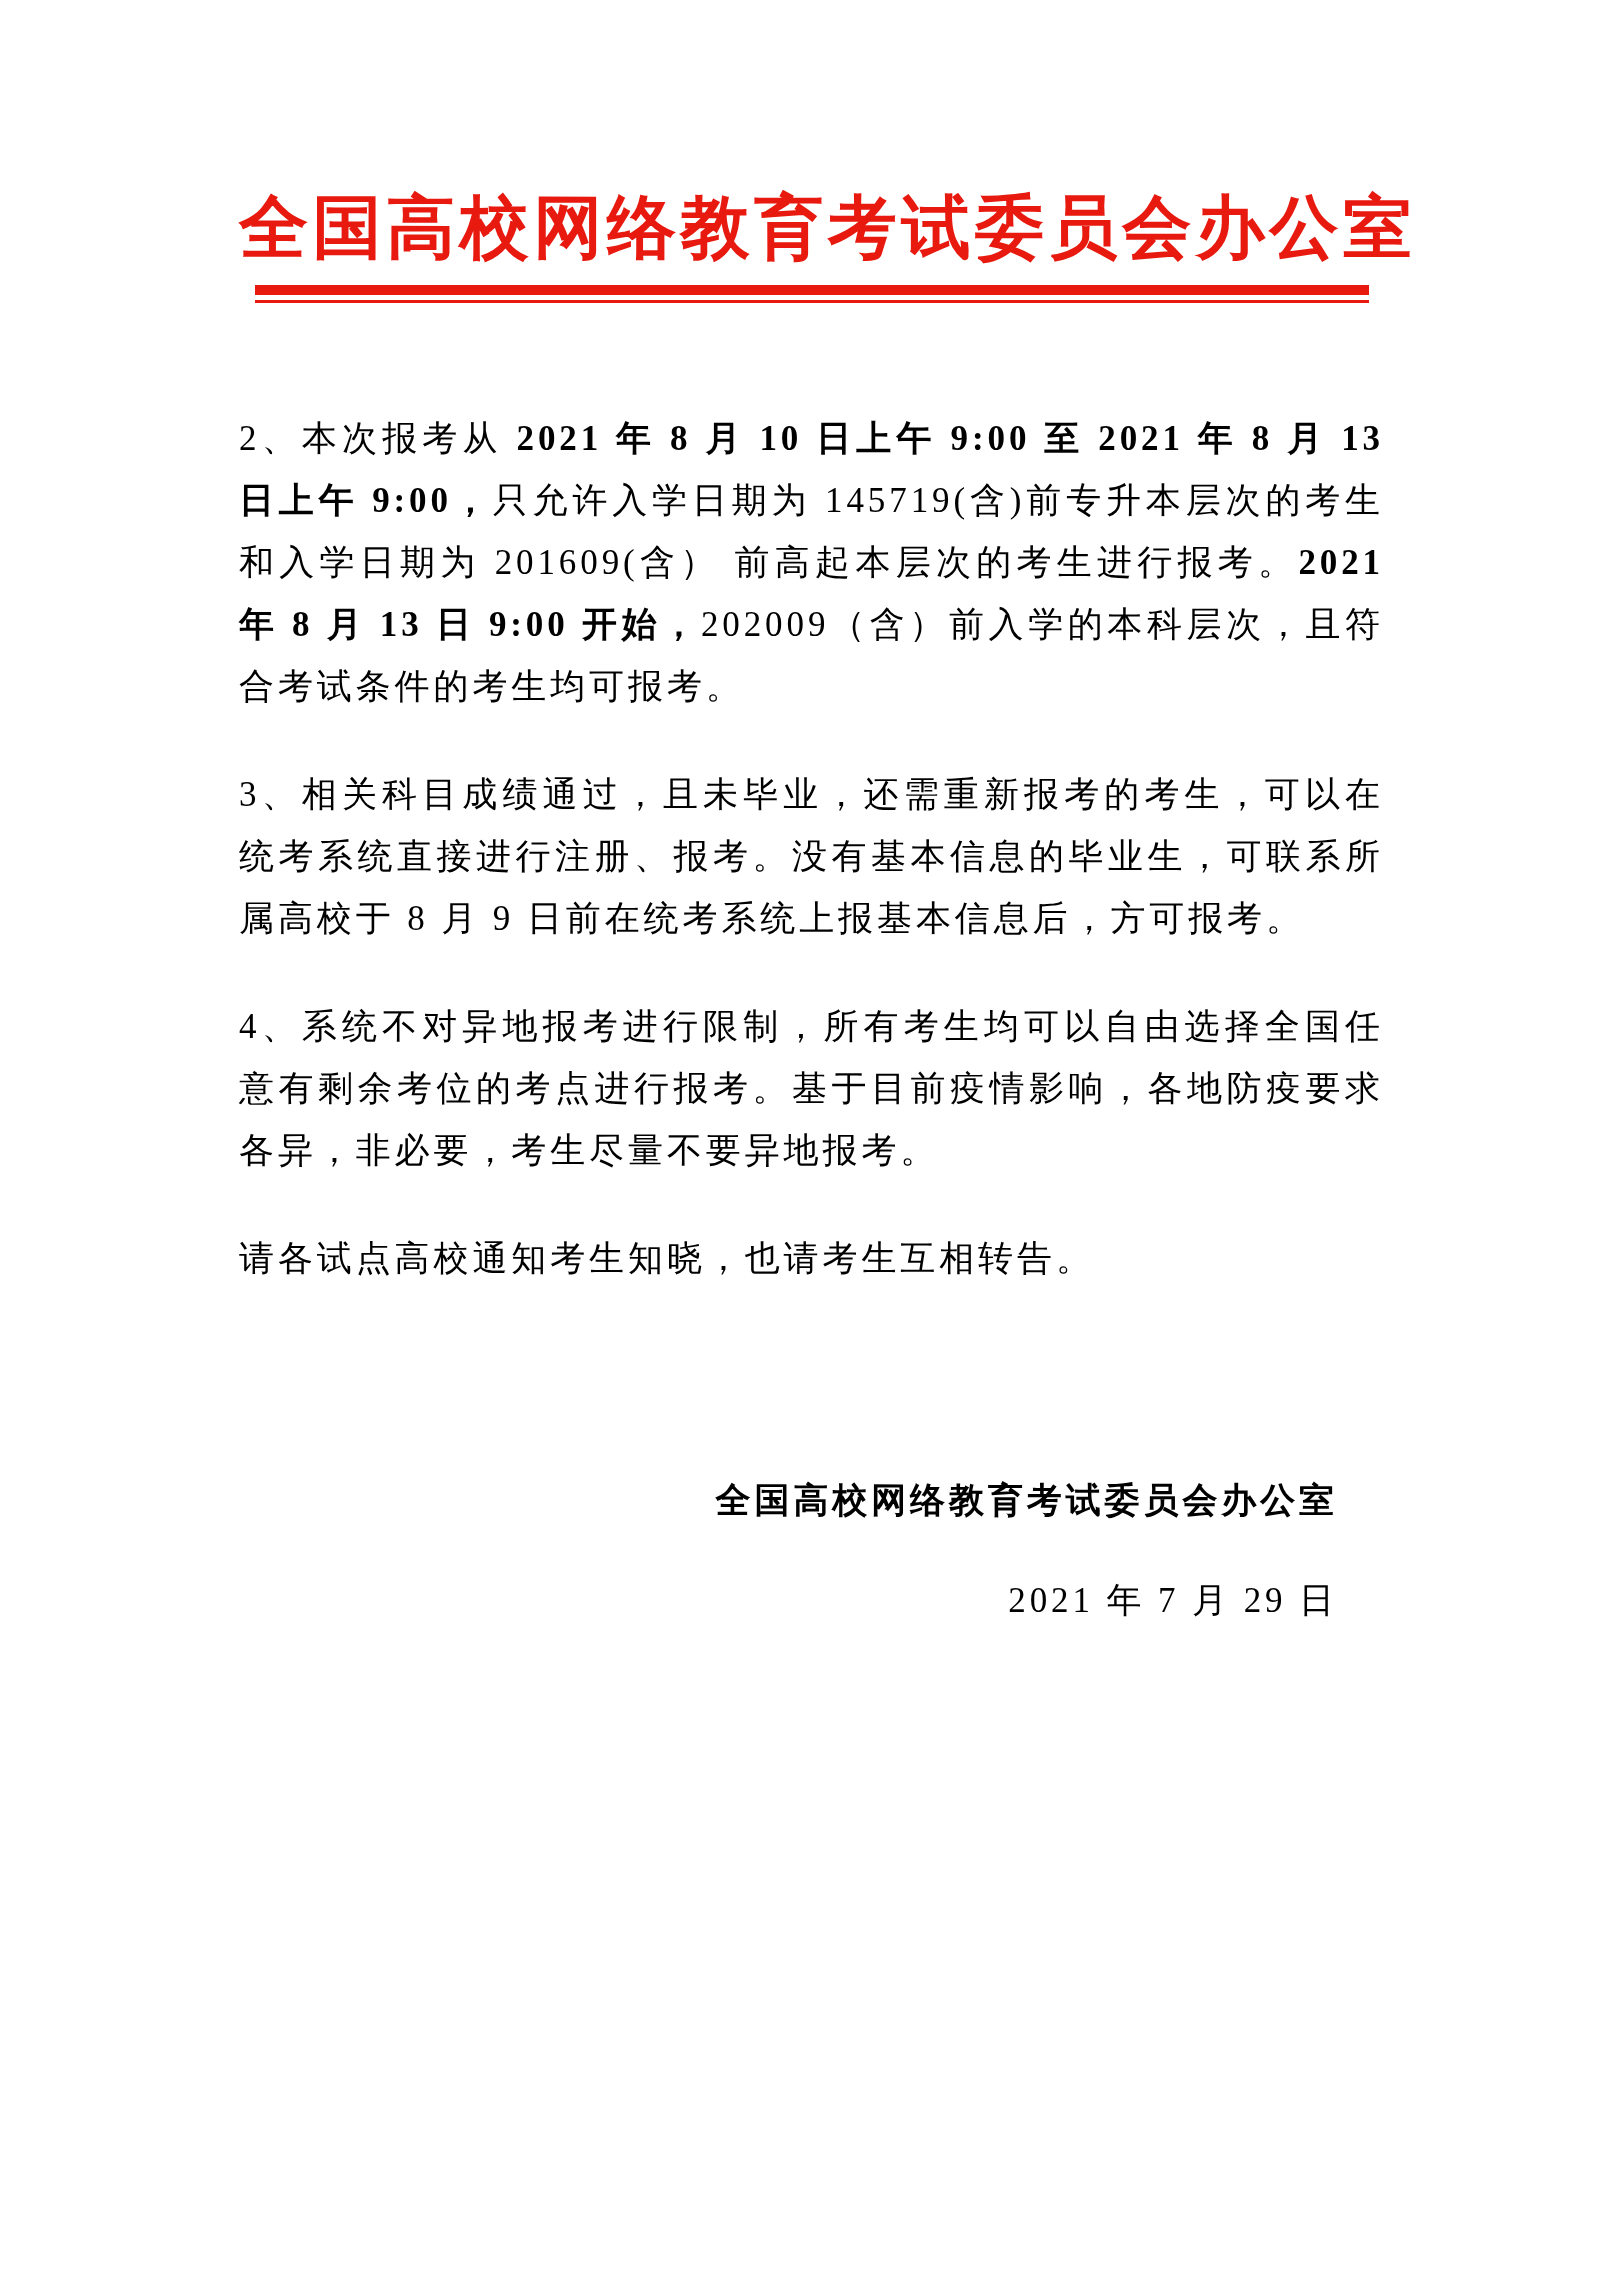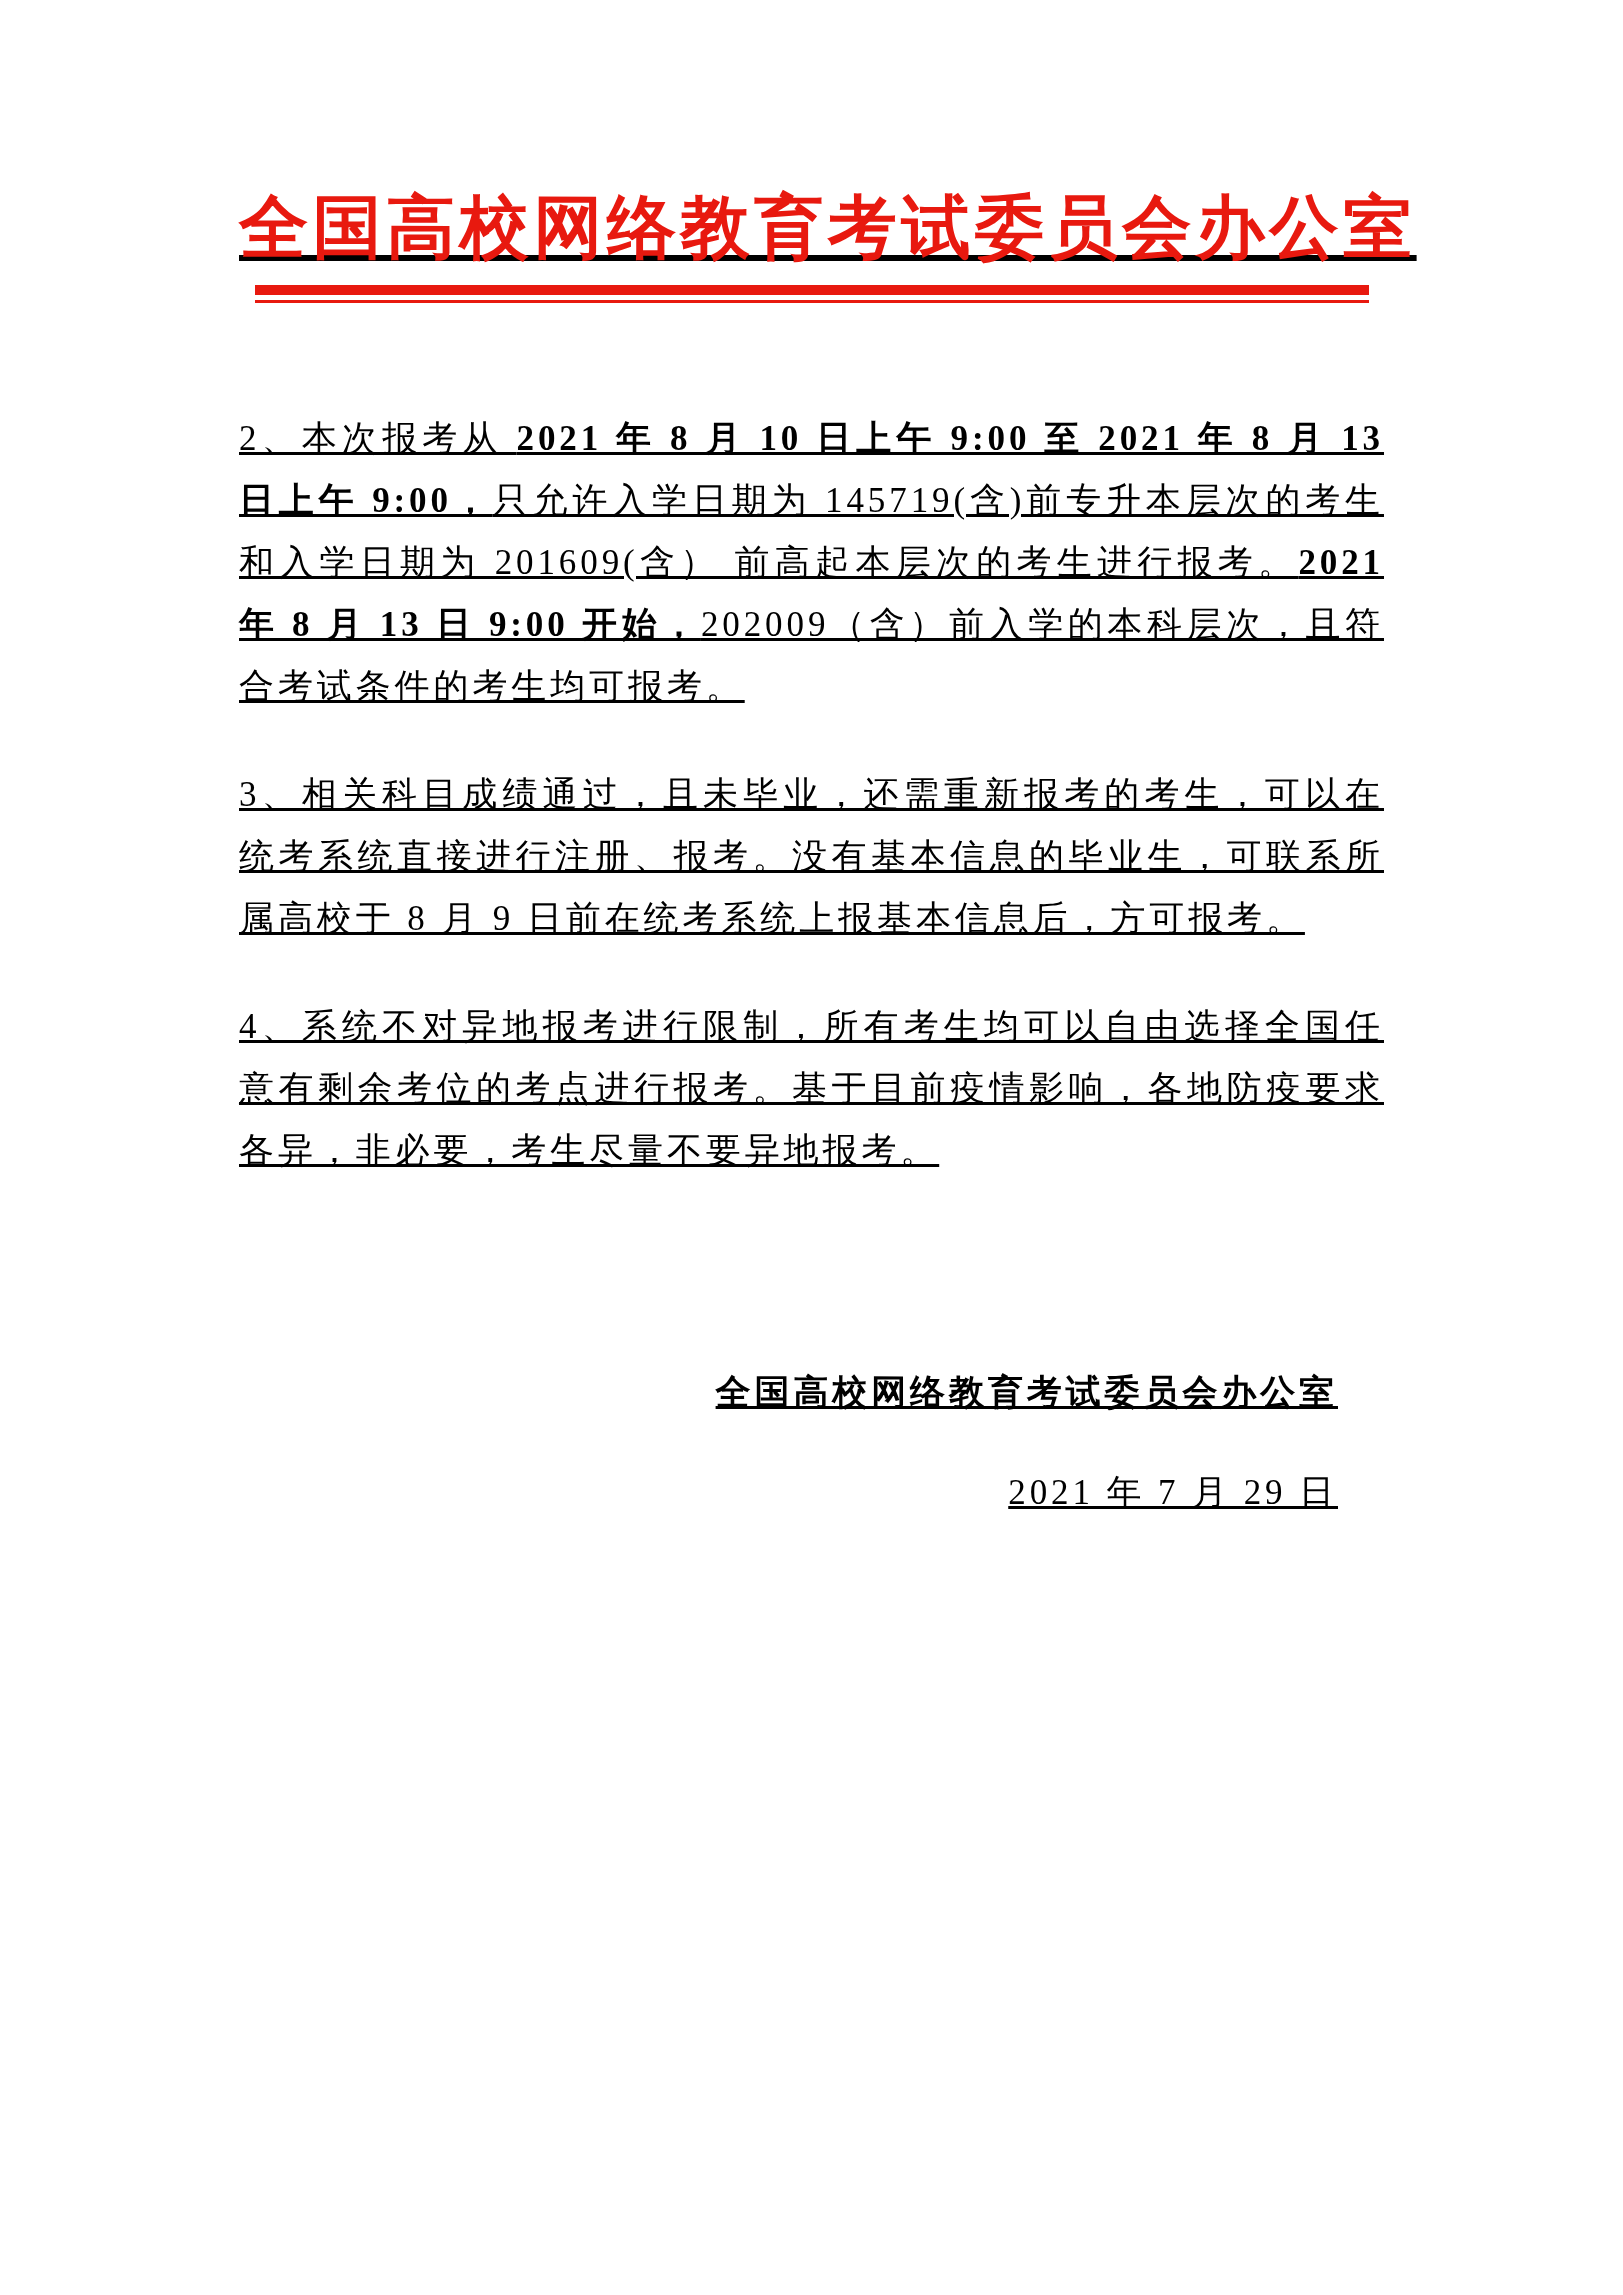--- a/index.html
+++ b/index.html
@@ -12,21 +12,20 @@
   .page {
     position: relative;
     width: 1623px;
     height: 1688px;
     margin: 0 auto;
     background: var(--paper);
     color: var(--ink);
     font-family: "Liberation Serif", serif;
     padding: 186px 239px 0 239px;
     overflow: hidden;
-    text-decoration: underline;
   }
   .header-title {
     font-family: "Liberation Sans", sans-serif;
     font-weight: bold;
     font-size: 69px;
     line-height: 83px;
     letter-spacing: 4.6px;
     color: var(--accent-red);
     text-align: center;
     white-space: nowrap;
@@ -100,19 +99,20 @@
     <div class="rule-thin"></div>
   </div>
 
 
   <div class="body-text">
       <p><span>2、本次报考从 </span><b>2021 年 8 月 10 日上午 9:00 至 2021 年 8 月 13 日上午 9:00，</b><span>只允许入学日期为 145719(含)前专升本层次的考生和入学日期为 201609(含） 前高起本层次的考生进行报考。</span><b>2021 年 8 月 13 日 9:00 开始，</b><span>202009（含）前入学的本科层次，且符合考试条件的考生均可报考。</span></p>
       <p><span>3、相关科目成绩通过，且未毕业，还需重新报考的考生，可以在统考系统直接进行注册、报考。没有基本信息的毕业生，可联系所属高校于 8 月 9 日前在统考系统上报基本信息后，方可报考。</span></p>
       <p><span>4、系统不对异地报考进行限制，所有考生均可以自由选择全国任意有剩余考位的考点进行报考。基于目前疫情影响，各地防疫要求各异，非必要，考生尽量不要异地报考。</span></p>
     </div>
 
+  <p class="closing">请各试点高校通知考生知晓，也请考生互相转告。</p>
 
   <p class="signature">全国高校网络教育考试委员会办公室</p>
 
   <p class="date">2021 年 7 月 29 日</p>
 
 </div>
 
 
 </body></html>

